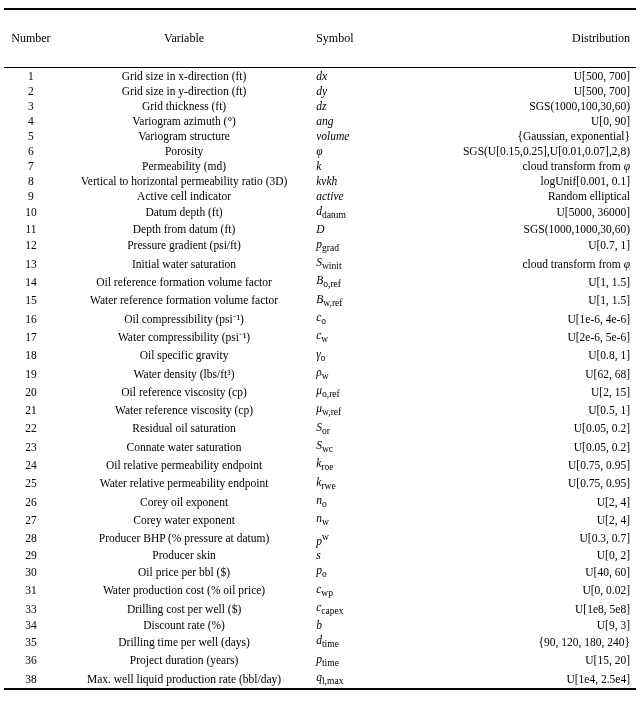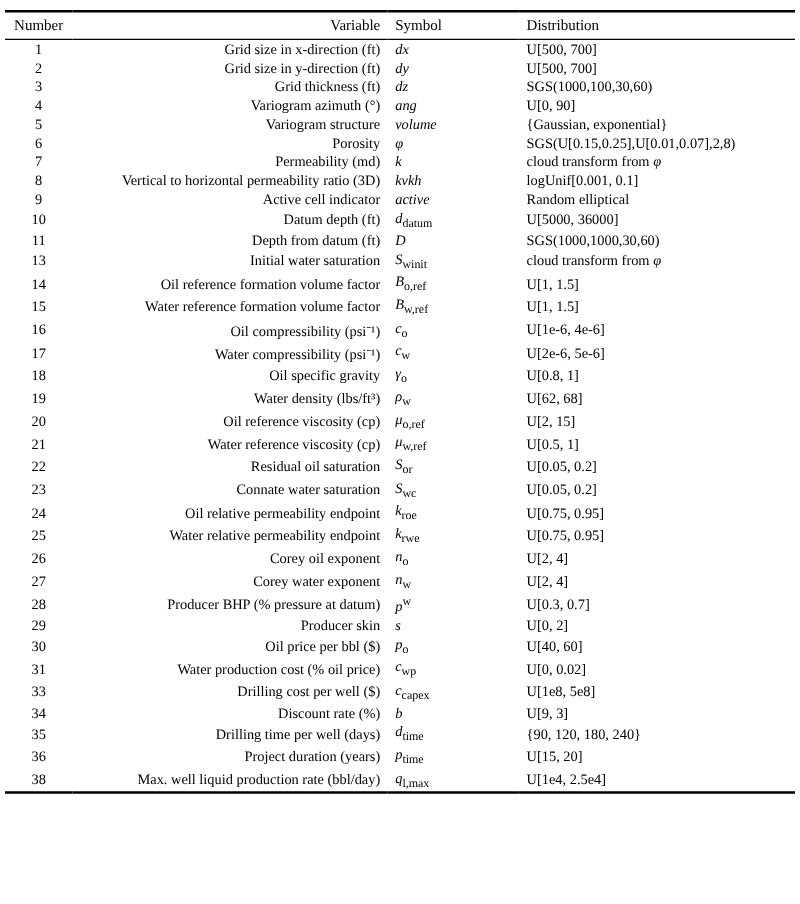--- a/index.html
+++ b/index.html
@@ -20,41 +20,41 @@
     thead tr {
       border-top: 2px solid #000;
       border-bottom: 1px solid #000;
     }
     tbody tr:last-child {
       border-bottom: 2px solid #000;
     }
     th {
       font-weight: normal;
       text-align: center;
-      padding: 3px 6px;
+      padding: 21px 6px;
       font-size: 12px;
     }
     td {
       padding: 1.5px 6px;
       font-size: 11.5px;
     }
     .col-number {
       text-align: center;
       width: 48px;
     }
     .col-variable {
-      text-align: right;
+      text-align: center;
       width: 240px;
     }
     .col-symbol {
       text-align: left;
       width: 100px;
     }
     .col-distribution {
-      text-align: left;
+      text-align: right;
       width: 210px;
     }
     tr:nth-child(even) { background: #fff; }
     tr:nth-child(odd) { background: #fff; }
   </style>
 </head>
 <body>
 
 <div class="table-container">
   <table>
@@ -127,20 +127,26 @@
           <td class="col-symbol"><i>d</i><sub>datum</sub></td>
           <td class="col-distribution">U[5000, 36000]</td>
         </tr>
         <tr>
           <td class="col-number">11</td>
           <td class="col-variable">Depth from datum (ft)</td>
           <td class="col-symbol"><i>D</i></td>
           <td class="col-distribution">SGS(1000,1000,30,60)</td>
         </tr>
         <tr>
+          <td class="col-number">12</td>
+          <td class="col-variable">Pressure gradient (psi/ft)</td>
+          <td class="col-symbol"><i>p</i><sub>grad</sub></td>
+          <td class="col-distribution">U[0.7, 1]</td>
+        </tr>
+        <tr>
           <td class="col-number">13</td>
           <td class="col-variable">Initial water saturation</td>
           <td class="col-symbol"><i>S</i><sub>winit</sub></td>
           <td class="col-distribution">cloud transform from <i>φ</i></td>
         </tr>
         <tr>
           <td class="col-number">14</td>
           <td class="col-variable">Oil reference formation volume factor</td>
           <td class="col-symbol"><i>B</i><sub>o,ref</sub></td>
           <td class="col-distribution">U[1, 1.5]</td>

